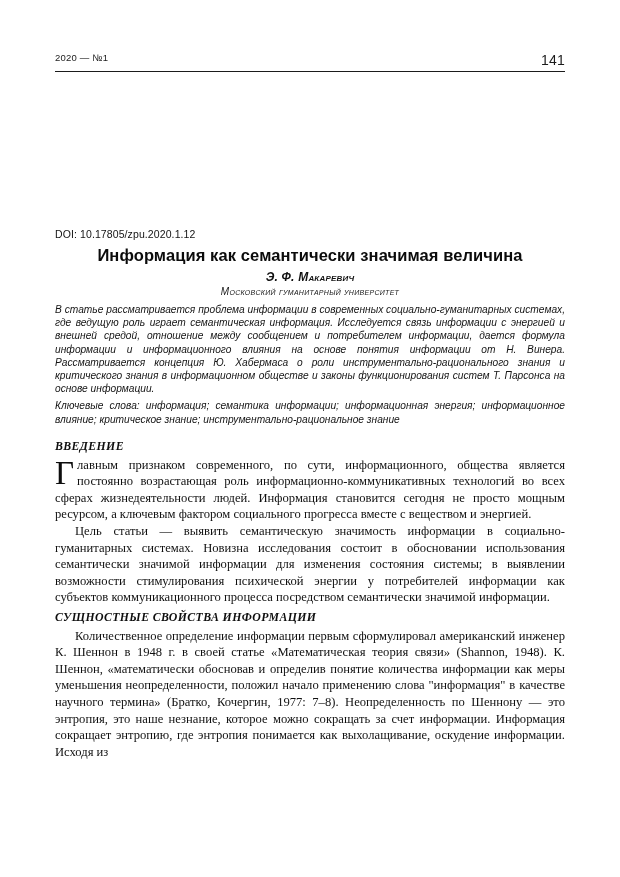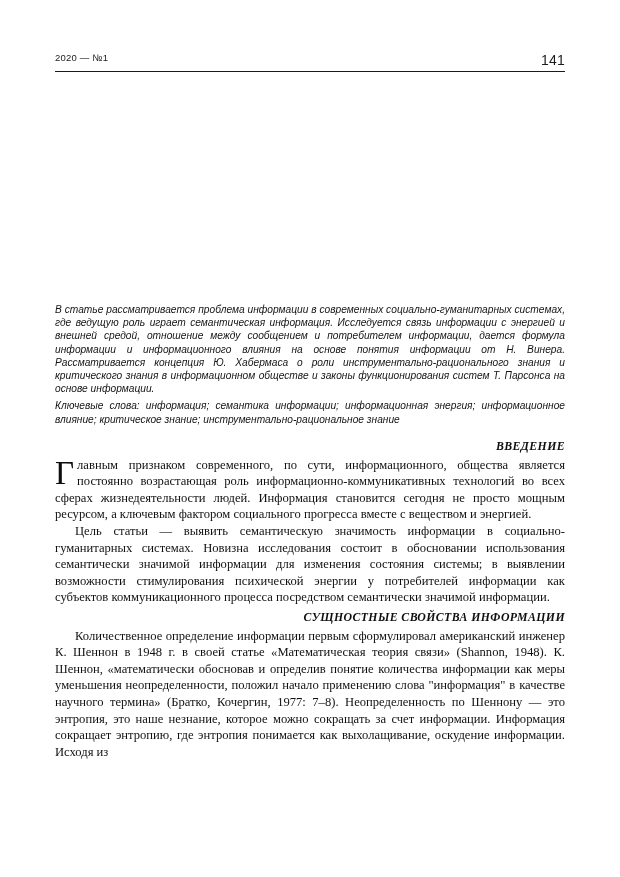--- a/index.html
+++ b/index.html
@@ -145,21 +145,21 @@
     font-size: 12.6px;
     line-height: 16.6px;
     text-align: justify;
     text-justify: inter-word;
     color: #111111;
   }
 
   .sec-head {
     font-style: italic;
     font-weight: 700;
-    text-align: right;
+    text-align: left;
     font-size: 11.8px;
     letter-spacing: 0.4px;
     margin: 0 0 2px 0;
     color: #0f0f0f;
   }
   .sec-head.spaced { margin-top: 3px; }
 
   .body p {
     margin: 0;
     text-indent: 20px;
@@ -185,20 +185,26 @@
 
 <div class="page">
 
   <div class="runhead">
     <span class="issue">2020 — №1</span>
     <span class="folio">141</span>
   </div>
   <div class="runrule"></div>
 
 
+  <div class="artblock">
+    <div class="doi">DOI: 10.17805/zpu.2020.1.12</div>
+    <h1 class="art-title">Информация как семантически значимая величина</h1>
+    <div class="art-author">Э. Ф. Макаревич</div>
+    <div class="art-affil">Московский гуманитарный университет</div>
+  </div>
 
   <div class="abstract">
     <p>В статье рассматривается проблема информации в современных социально-гуманитарных системах, где ведущую роль играет семантическая информация. Исследуется связь информации с энергией и внешней средой, отношение между сообщением и потребителем информации, дается формула информации и информационного влияния на основе понятия информации от Н. Винера. Рассматривается концепция Ю. Хабермаса о роли инструментально-рационального знания и критического знания в информационном обществе и законы функционирования систем Т. Парсонса на основе информации.</p>
     <p class="keywords">Ключевые слова: информация; семантика информации; информационная энергия; информационное влияние; критическое знание; инструментально-рациональное знание</p>
   </div>
 
   <div class="body">
 
     <h2 class="sec-head">ВВЕДЕНИЕ</h2>
 

